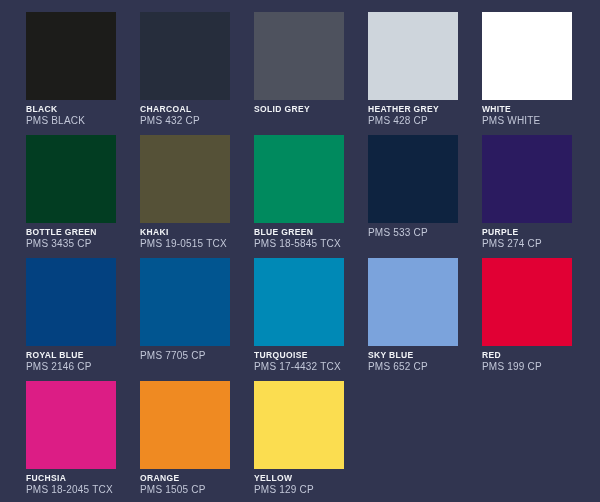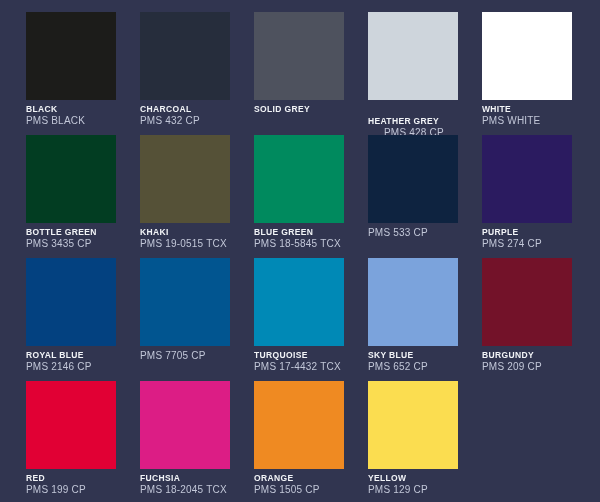--- a/index.html
+++ b/index.html
@@ -79,22 +79,22 @@
     </div>
     <div class="swatch-cell">
       <div class="swatch-chip" style="background: rgb(78, 82, 94);"></div>
       <div class="swatch-caption">
         <div class="swatch-name" style="color: rgb(242, 244, 247);">SOLID GREY</div>
       </div>
     </div>
     <div class="swatch-cell">
       <div class="swatch-chip" style="background: rgb(206, 213, 220);"></div>
       <div class="swatch-caption">
-        <div class="swatch-name" style="color: rgb(242, 244, 247); margin-top: 12px;">HEATHER GREY</div>
-        <div class="swatch-code" style="color: rgb(194, 199, 216); margin-left: 16px;">PMS 428 CP</div>
+        <div class="swatch-name" style="color: rgb(242, 244, 247);">HEATHER GREY</div>
+        <div class="swatch-code" style="color: rgb(194, 199, 216);">PMS 428 CP</div>
       </div>
     </div>
     <div class="swatch-cell">
       <div class="swatch-chip" style="background: rgb(255, 255, 255);"></div>
       <div class="swatch-caption">
         <div class="swatch-name" style="color: rgb(242, 244, 247);">WHITE</div>
         <div class="swatch-code" style="color: rgb(194, 199, 216);">PMS WHITE</div>
       </div>
     </div>
     <div class="swatch-cell">
@@ -152,27 +152,20 @@
       </div>
     </div>
     <div class="swatch-cell">
       <div class="swatch-chip" style="background: rgb(123, 163, 220);"></div>
       <div class="swatch-caption">
         <div class="swatch-name" style="color: rgb(242, 244, 247);">SKY BLUE</div>
         <div class="swatch-code" style="color: rgb(194, 199, 216);">PMS 652 CP</div>
       </div>
     </div>
     <div class="swatch-cell">
-      <div class="swatch-chip" style="background: rgb(115, 18, 41);"></div>
-      <div class="swatch-caption">
-        <div class="swatch-name" style="color: rgb(242, 244, 247);">BURGUNDY</div>
-        <div class="swatch-code" style="color: rgb(194, 199, 216);">PMS 209 CP</div>
-      </div>
-    </div>
-    <div class="swatch-cell">
       <div class="swatch-chip" style="background: rgb(225, 0, 52);"></div>
       <div class="swatch-caption">
         <div class="swatch-name" style="color: rgb(242, 244, 247);">RED</div>
         <div class="swatch-code" style="color: rgb(194, 199, 216);">PMS 199 CP</div>
       </div>
     </div>
     <div class="swatch-cell">
       <div class="swatch-chip" style="background: rgb(220, 29, 133);"></div>
       <div class="swatch-caption">
         <div class="swatch-name" style="color: rgb(242, 244, 247);">FUCHSIA</div>

